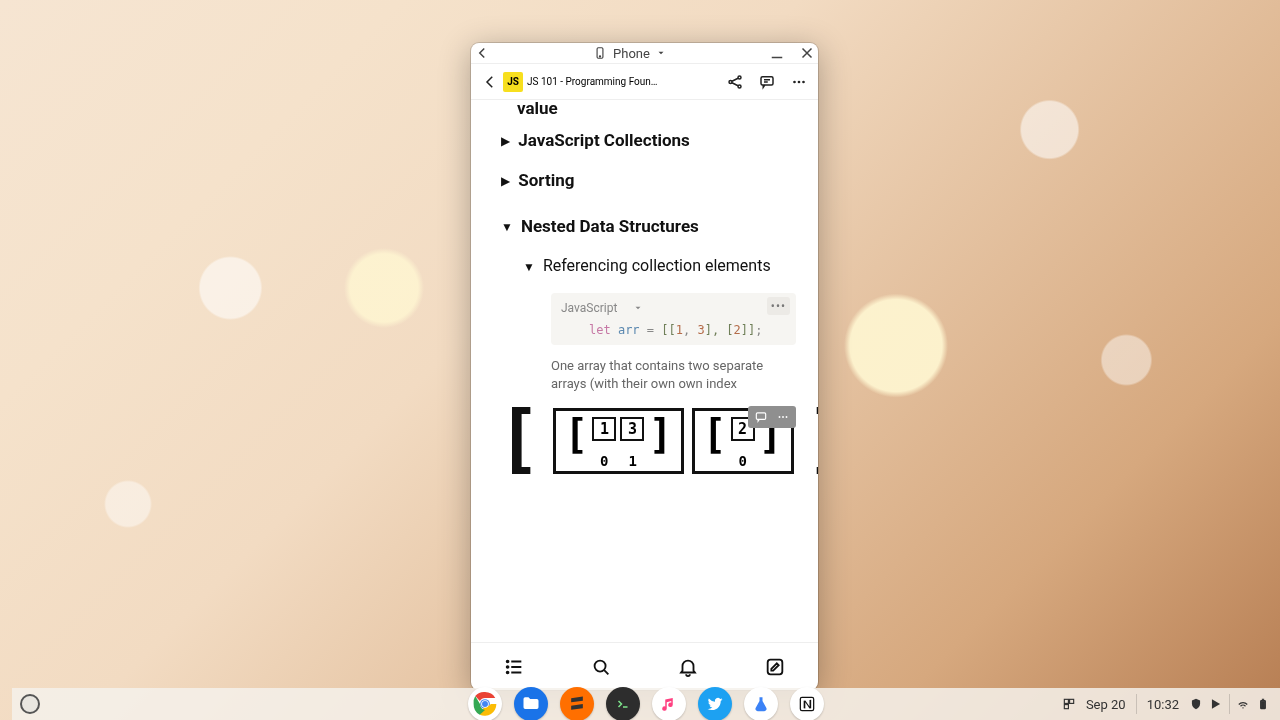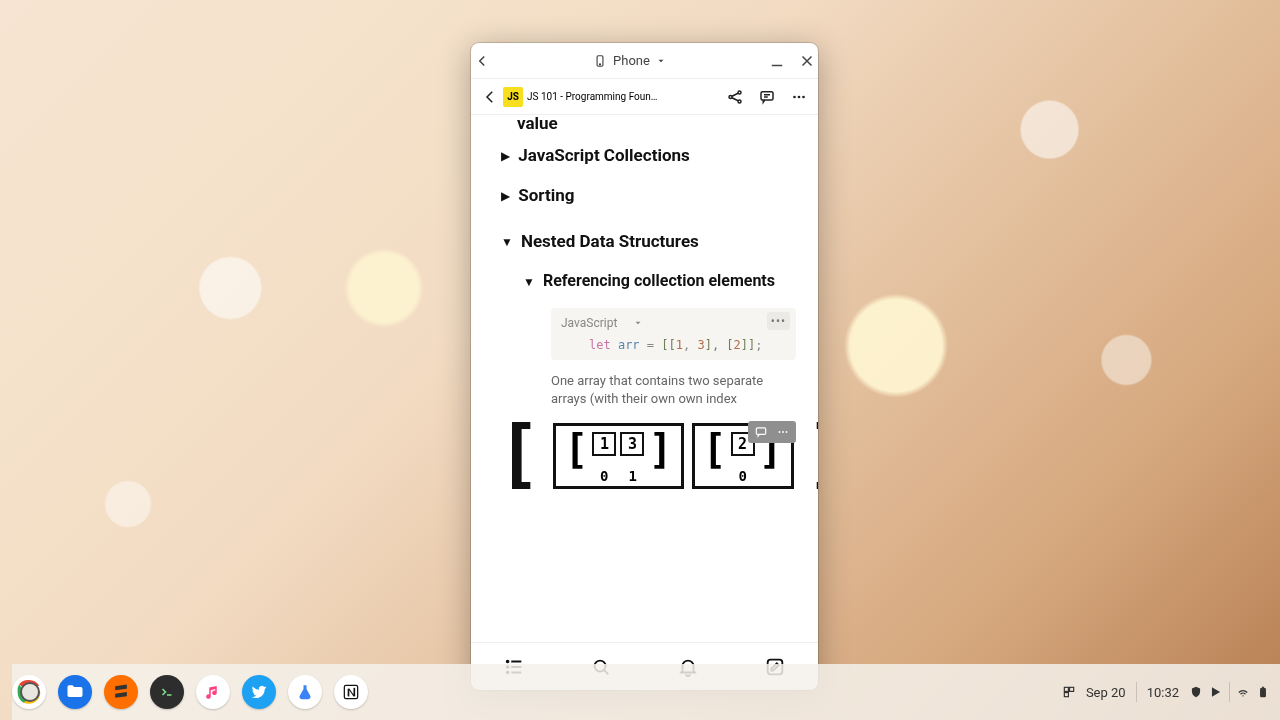--- a/index.html
+++ b/index.html
@@ -18,21 +18,21 @@
   }
 
   
   .app-window {
     position: absolute; left: 471px; top: 43px; width: 347px; height: 647px;
     border-radius: 8px; background: #fff;
     box-shadow: 0 6px 32px rgba(0,0,0,.3), 0 0 0 1px rgba(0,0,0,.15);
     display: flex; flex-direction: column; overflow: hidden;
   }
   .titlebar {
-    height: 36px; display: flex; align-items: center; justify-content: space-between;
+    height: 21px; display: flex; align-items: center; justify-content: space-between;
     padding: 0 2px; border-bottom: 1px solid #eee;
   }
   .titlebar .left, .titlebar .right { display: flex; align-items: center; gap: 12px; }
   .titlebar .center { display: flex; align-items: center; gap: 6px; color: #444; font-size: 13px; }
   .icon-btn { width: 18px; height: 18px; display: inline-flex; align-items: center; justify-content: center; color: #444; cursor: pointer; }
   .icon-btn svg { width: 18px; height: 18px; }
 
   .page-header {
     height: 36px; display: flex; align-items: center; gap: 4px; padding: 0 10px;
     border-bottom: 1px solid #eee;
@@ -47,21 +47,21 @@
 
   .content { flex: 1; overflow: hidden; padding: 0 0 0 0; position: relative; }
   .scroll-area { position: absolute; inset: 0; overflow: hidden; }
   .section { padding: 10px 22px 0 30px; }
   .prev-line { font-weight: 700; font-size: 17px; color: #111; padding-left: 16px; margin-top: -12px; }
   .toggle-row { display: flex; align-items: flex-start; gap: 8px; padding: 12px 0 8px 0; }
   .tri { font-size: 12px; color: #111; margin-top: 4px; user-select: none; }
   .tri.closed::before { content: "▶"; }
   .tri.open::before   { content: "▼"; }
   .h1 { font-weight: 700; font-size: 17px; color: #111; }
-  .h2 { font-weight: 700; font-size: 16px; color: #111; }
+  .h2 { font-weight: 400; font-size: 16px; color: #111; }
   .sub { padding-left: 22px; }
 
   .code-block {
     margin: 10px 0 6px 28px;
     background: #f6f5f2; border-radius: 4px; position: relative;
     padding: 8px 10px 8px 10px;
   }
   .code-lang { font-size: 12px; color: #888; display: flex; align-items: center; gap: 16px; }
   .code-lang svg { width: 10px; height: 10px; }
   .code-more { position: absolute; right: 6px; top: 4px; background: #eceae6; border-radius: 3px; padding: 2px 4px; color: #777; font-size: 12px; letter-spacing: 1px; cursor: pointer; }
@@ -95,23 +95,23 @@
   .idx-row { display: flex; gap: 20px; font-size: 14px; font-weight: 700; margin-top: 2px; }
 
   .bottom-nav {
     height: 48px; border-top: 1px solid #eee; display: flex; align-items: center; justify-content: space-around;
   }
   .bottom-nav .icon-btn { width: 26px; height: 26px; }
   .bottom-nav .icon-btn svg { width: 22px; height: 22px; }
 
   
   .shelf {
-    position: absolute; left: 12px; right: 0; bottom: 0; height: 56px;
+    position: absolute; left: 12px; right: 0; bottom: 0; height: 32px;
     background: rgba(245,241,235,.85);
-    display: flex; align-items: center; justify-content: flex-start;
+    display: flex; align-items: center; justify-content: center;
   }
   .shelf-launcher {
     position: absolute; left: 8px; top: 50%; transform: translateY(-50%);
     width: 20px; height: 20px; border-radius: 50%; border: 2px solid #555; background: #e9e6e0; cursor: pointer;
   }
   .shelf-center { display: flex; gap: 12px; align-items: center; }
   .app-icon { width: 34px; height: 34px; border-radius: 50%; display: flex; align-items: center; justify-content: center; cursor: pointer; box-shadow: 0 1px 2px rgba(0,0,0,.2);}
   .shelf-right {
     position: absolute; right: 10px; top: 0; bottom: 0; display: flex; align-items: center; gap: 10px;
     font-size: 13px; color: #333;

